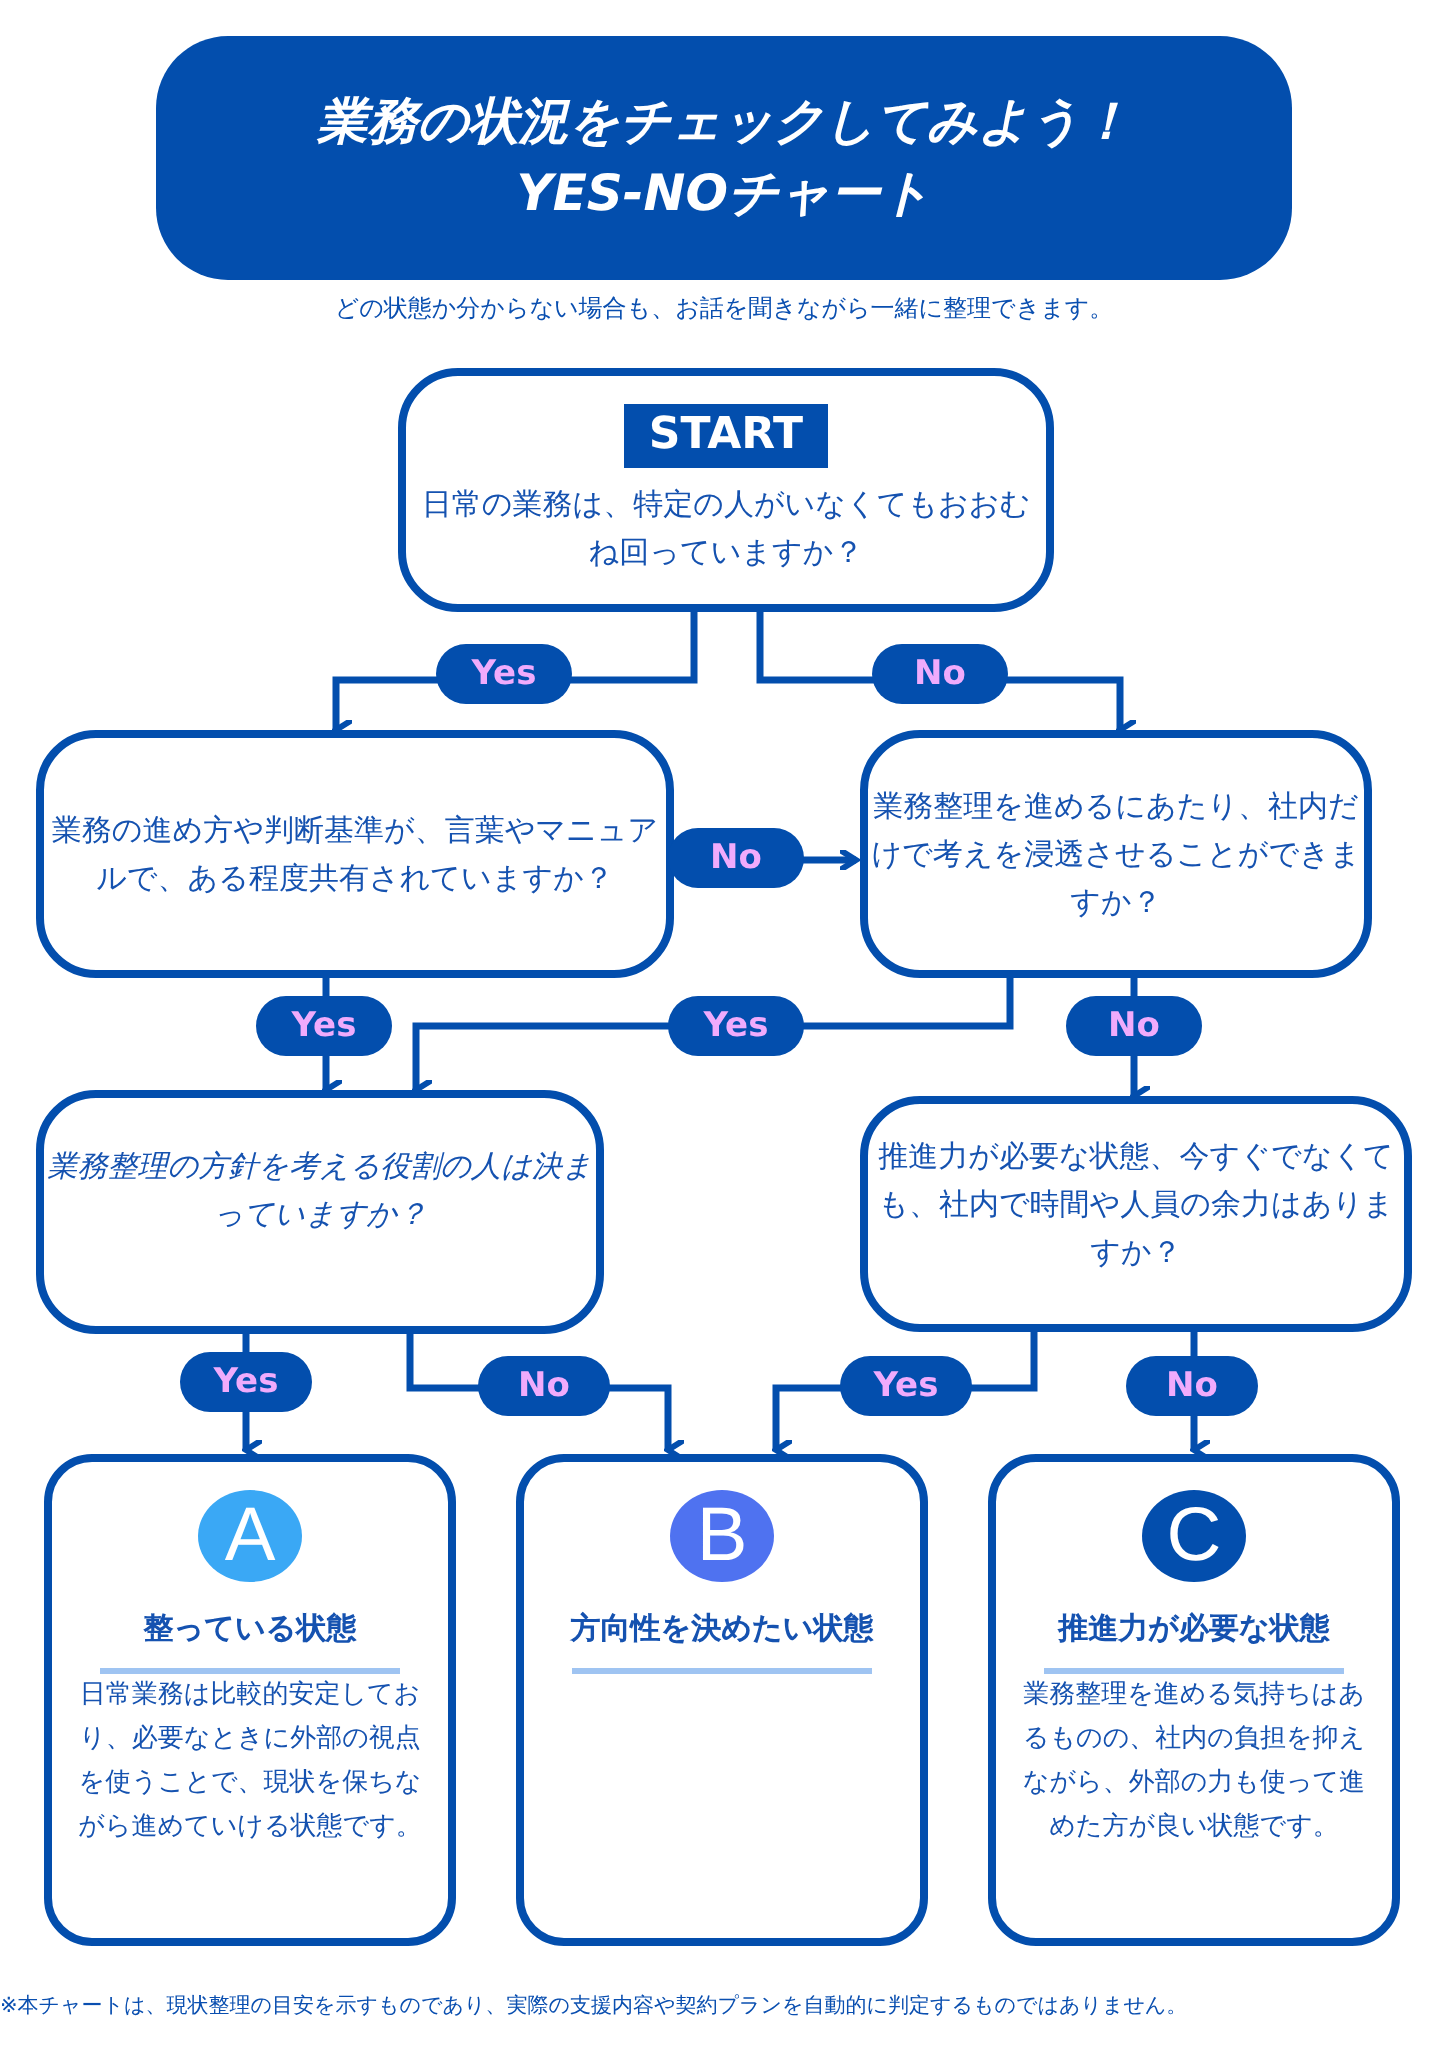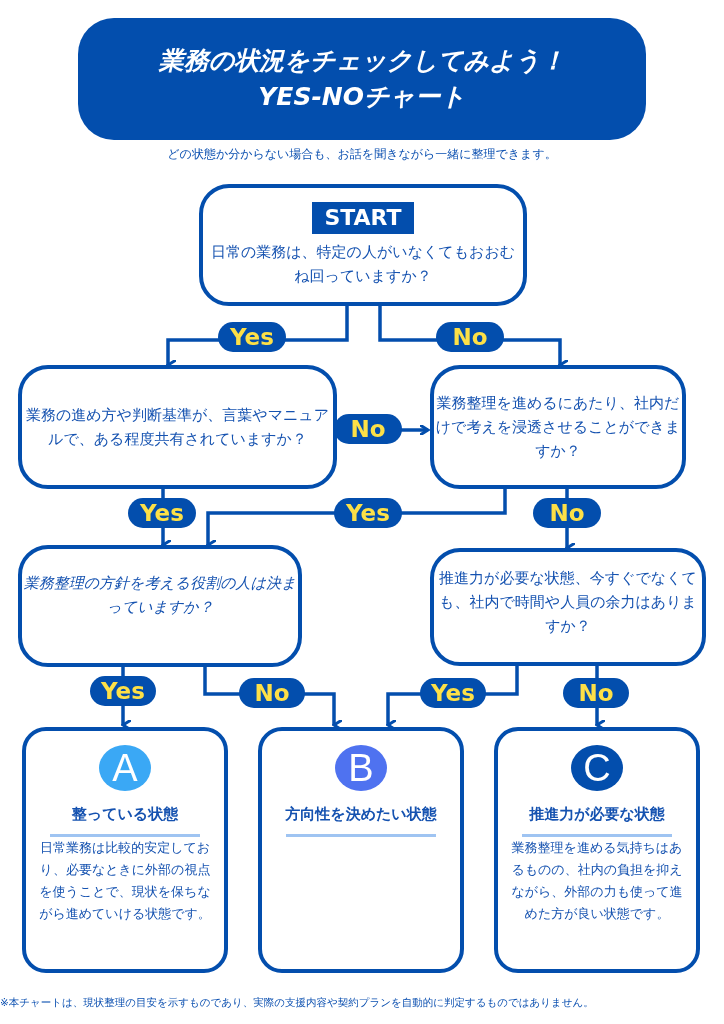--- a/index.html
+++ b/index.html
@@ -11,21 +11,21 @@
             align-items: center; justify-content: center; font-weight: bold; font-style: italic; }
   .header .l1 { font-size: 25px; line-height: 36px; }
   .header .l2 { font-size: 25px; line-height: 36px; }
   .subtitle { left: 0; width: 724px; top: 146px; text-align: center; font-size: 12px;
               color: #0a4fb0; }
   .qbox { border: 4px solid #034ead; border-radius: 30px; background: #fff; box-sizing: border-box;
           display: flex; flex-direction: column; align-items: center; justify-content: center;
           text-align: center; font-size: 15px; line-height: 24px; color: #1552b0; padding: 0 0; }
   .start-badge { background: #034ead; color: #fff; font-weight: bold; font-size: 22px;
                  padding: 2px 12px; line-height: 28px; margin-bottom: 6px; }
-  .pill { background: #034ead; color: #fde047; border-radius: 16px; font-size: 23px;
+  .pill { background: #034ead; color: #f0abfc; border-radius: 16px; font-size: 17px;
           font-weight: bold; display: flex; align-items: center; justify-content: center;
           height: 30px; }
   svg.lines { position: absolute; left: 0; top: 0; }
   .rbox { border: 4px solid #034ead; border-radius: 24px; background: #fff; box-sizing: border-box;
           display: flex; flex-direction: column; align-items: center; text-align: center; }
   .circle { width: 52px; height: 46px; border-radius: 50%; color: #fff; font-size: 38px;
             display: flex; align-items: center; justify-content: center; margin-top: 14px;
             font-family: "Liberation Sans", sans-serif; }
   .rtitle { font-size: 15px; font-weight: bold; color: #1552b0; margin-top: 14px; }
   .rule { width: 150px; height: 3px; background: #9fc4f2; margin-top: 10px; }

